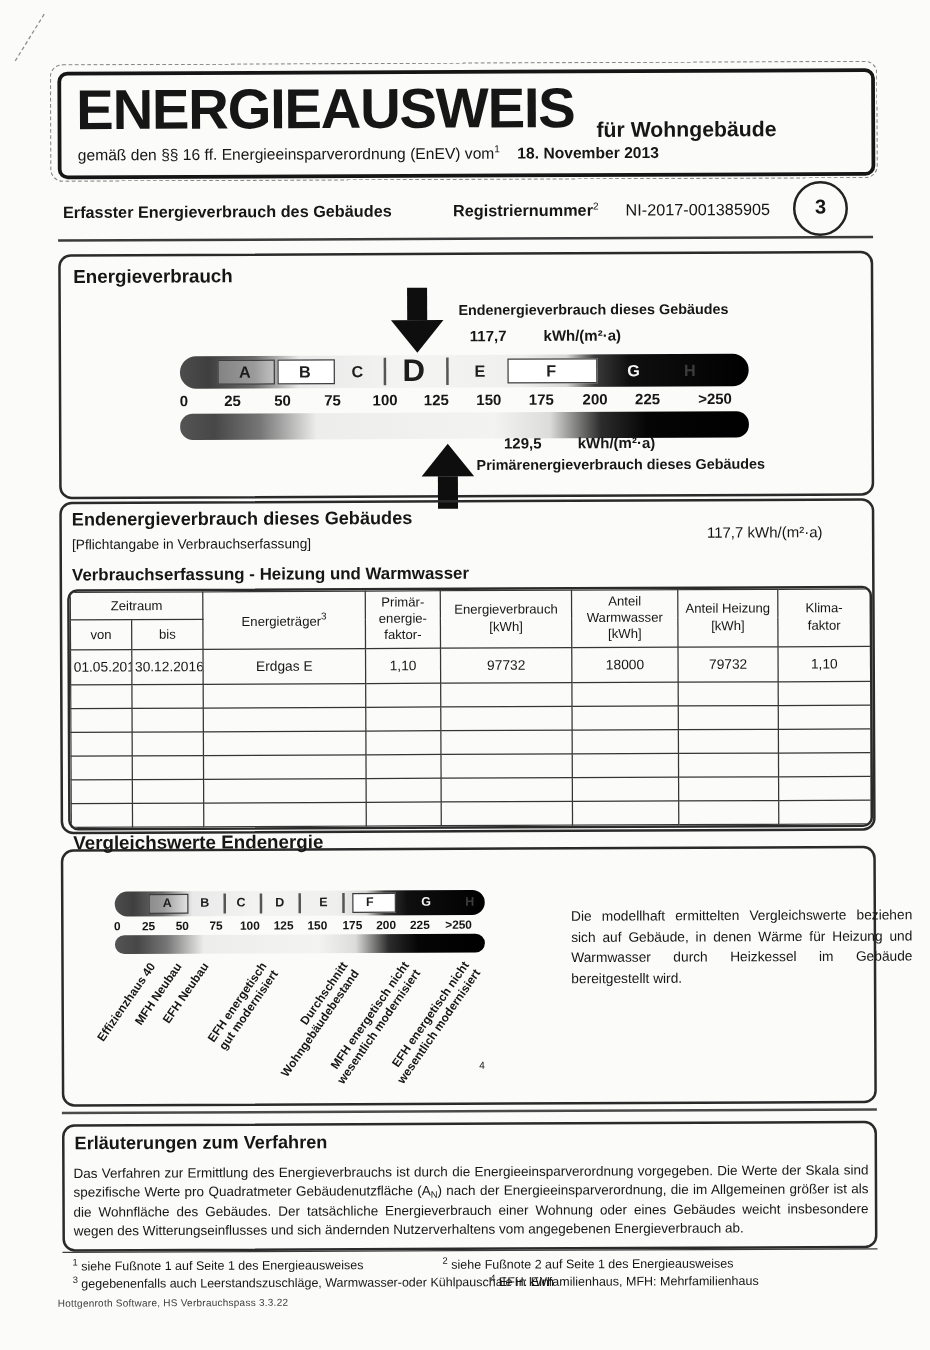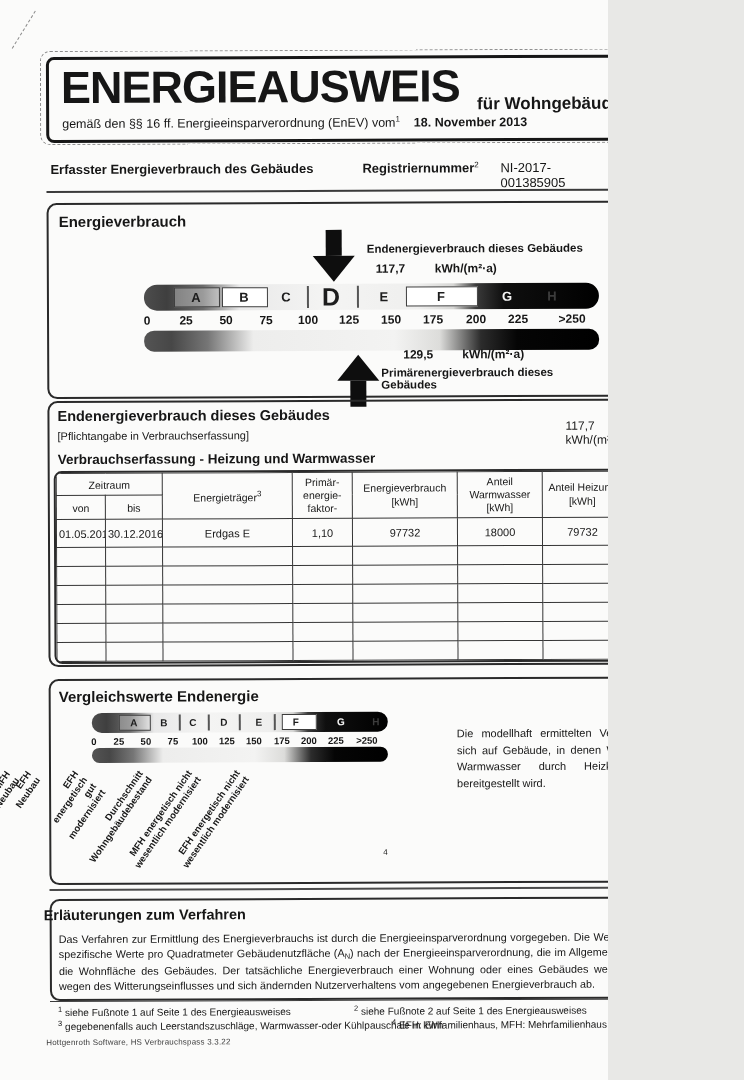--- a/index.html
+++ b/index.html
@@ -1,16 +1,16 @@
 <!DOCTYPE html>
 <html><head>
 <meta charset="utf-8">
 <style>
   html,body{margin:0;padding:0;background:#e8e8e6;}
-  .page{position:relative;width:608px;height:1080px;background:#fbfbfa;overflow:hidden;
+  .page{position:relative;width:744px;height:1080px;background:#fbfbfa;overflow:hidden;
         font-family:"Liberation Sans",sans-serif;color:#161616;}
   .inner{position:absolute;inset:0;transform:rotate(-0.25deg);}
   .abs{position:absolute;}
   .b{font-weight:bold;}
   .box{position:absolute;border:2px solid #2a2a2a;border-radius:10px;background:transparent;}
   sup.fn{font-size:8px;vertical-align:5px;font-weight:normal;}
   
   .hdr-outer{position:absolute;left:42px;top:50px;width:660px;height:92px;border:1px dashed #8a8a8a;border-radius:10px;}
   .hdr-box{position:absolute;left:48px;top:56px;width:648px;height:80px;border:3px solid #161616;border-radius:8px;}
   .title{position:absolute;left:12px;top:2px;font-size:45px;font-weight:bold;letter-spacing:-1px;}
@@ -241,21 +241,21 @@
           <td></td>
               <td></td>
           <td></td>
               <td></td>
         </tr>
           </tbody>
     </table>
   </div>
 
   <div class="box" style="left:48px;top:678px;width:648px;height:202px;"></div>
-  <div class="abs b" style="left:58px;top:687px;font-size:15px;">Vergleichswerte Endenergie</div>
+  <div class="abs b" style="left:58px;top:665px;font-size:15px;">Vergleichswerte Endenergie</div>
 
   <div class="bar" style="left:91px;top:712px;width:296px;height:20px;border-radius:10px;">
     <div class="lbox faint" style="left:27px;top:2px;width:30px;height:14px;"></div>
     <div class="lbox" style="left:190px;top:2px;width:33px;height:14px;"></div>
     <div class="tick" style="left:87px;top:2px;height:16px;"></div>
     <div class="tick" style="left:116px;top:2px;height:16px;"></div>
     <div class="tick" style="left:147px;top:2px;height:16px;"></div>
     <div class="tick" style="left:182px;top:2px;height:16px;"></div>
     <span class="slt" style="left:42px;">A</span>
     <span class="slt" style="left:72px;">B</span>
@@ -293,21 +293,21 @@
   <div class="rlabel" style="right:375px;">EFH energetisch nicht
 wesentlich modernisiert</div>
   <div class="abs" style="left:382px;top:848px;font-size:8px;">4</div>
 
   <div class="cmp-text">
     <p>Die modellhaft ermittelten Vergleichswerte beziehen sich auf Gebäude, in denen Wärme für Heizung und Warmwasser durch Heizkessel im Gebäude bereitgestellt wird.</p>
   </div>
 
   <div class="sep" style="top:888px;border-top-color:#4a4a4a;"></div>
   <div class="box" style="left:48px;top:898px;width:648px;height:98px;"></div>
-  <div class="abs b" style="left:42px;top:906px;font-size:14.5px;">Erläuterungen zum Verfahren</div>
+  <div class="abs b" style="left:58px;top:906px;font-size:14.5px;">Erläuterungen zum Verfahren</div>
   <div class="expl-text"><span>Das Verfahren zur Ermittlung des Energieverbrauchs ist durch die Energieeinsparverordnung vorgegeben. Die Werte der Skala sind spezifische Werte pro Quadratmeter Gebäudenutzfläche (A</span><sub class="an">N</sub><span>) nach der Energieeinsparverordnung, die im Allgemeinen größer ist als die Wohnfläche des Gebäudes. Der tatsächliche Energieverbrauch einer Wohnung oder eines Gebäudes weicht insbesondere wegen des Witterungseinflusses und sich ändernden Nutzerverhaltens vom angegebenen Energieverbrauch ab.</span></div>
   <div class="sep" style="top:1000px;border-top-width:1.5px;"></div>
 
   <div class="fnote" style="left:56px;top:1004px;"><span class="fnsup">1</span> <span>siehe Fußnote 1 auf Seite 1 des Energieausweises</span></div>
   <div class="fnote" style="left:352px;top:1004px;"><span class="fnsup">2</span> <span>siehe Fußnote 2 auf Seite 1 des Energieausweises</span></div>
   <div class="fnote" style="left:56px;top:1018px;"><span class="fnsup">3</span> <span>gegebenenfalls auch Leerstandszuschläge, Warmwasser-oder Kühlpauschale in kWh</span></div>
   <div class="fnote" style="left:390px;top:1018px;"><span class="fnsup">4</span> <span>EFH: Einfamilienhaus, MFH: Mehrfamilienhaus</span></div>
 
   <div class="software">Hottgenroth Software, HS Verbrauchspass 3.3.22</div>
 

